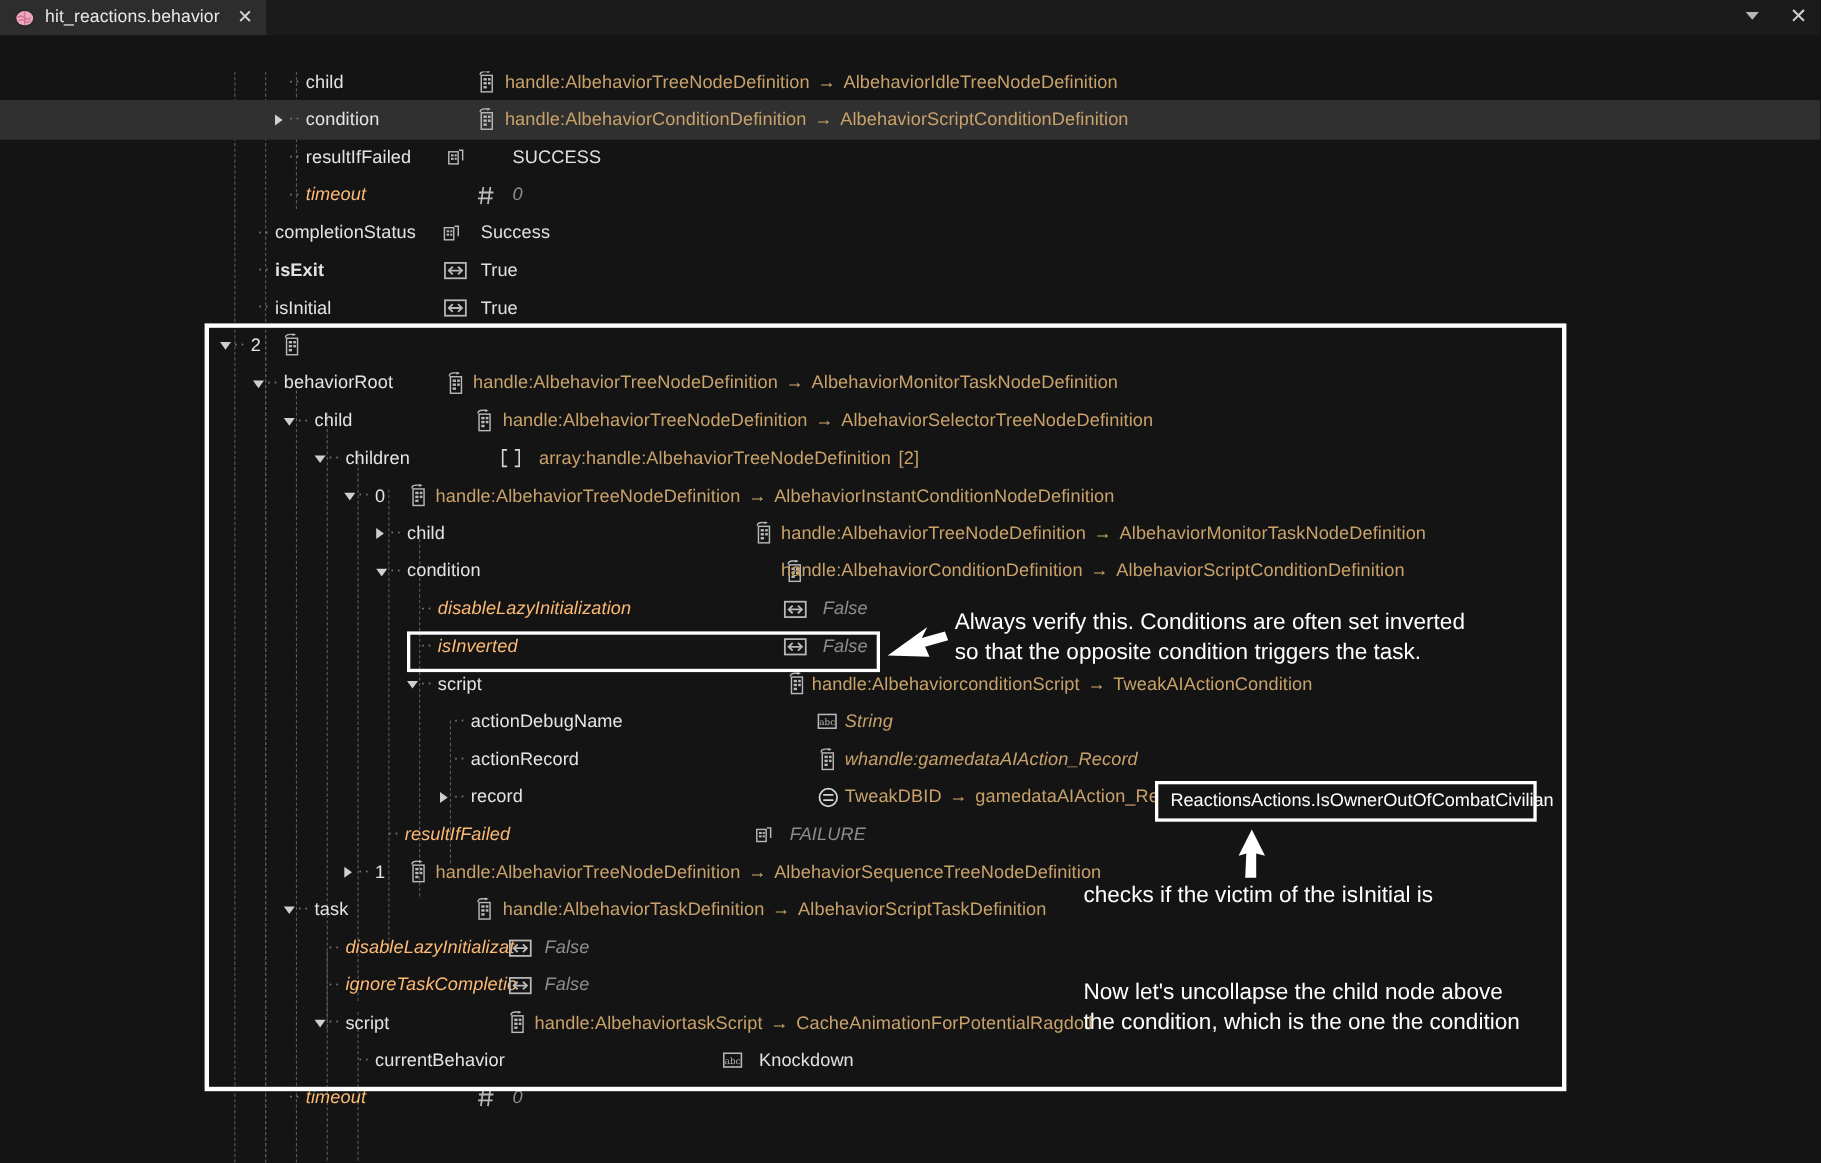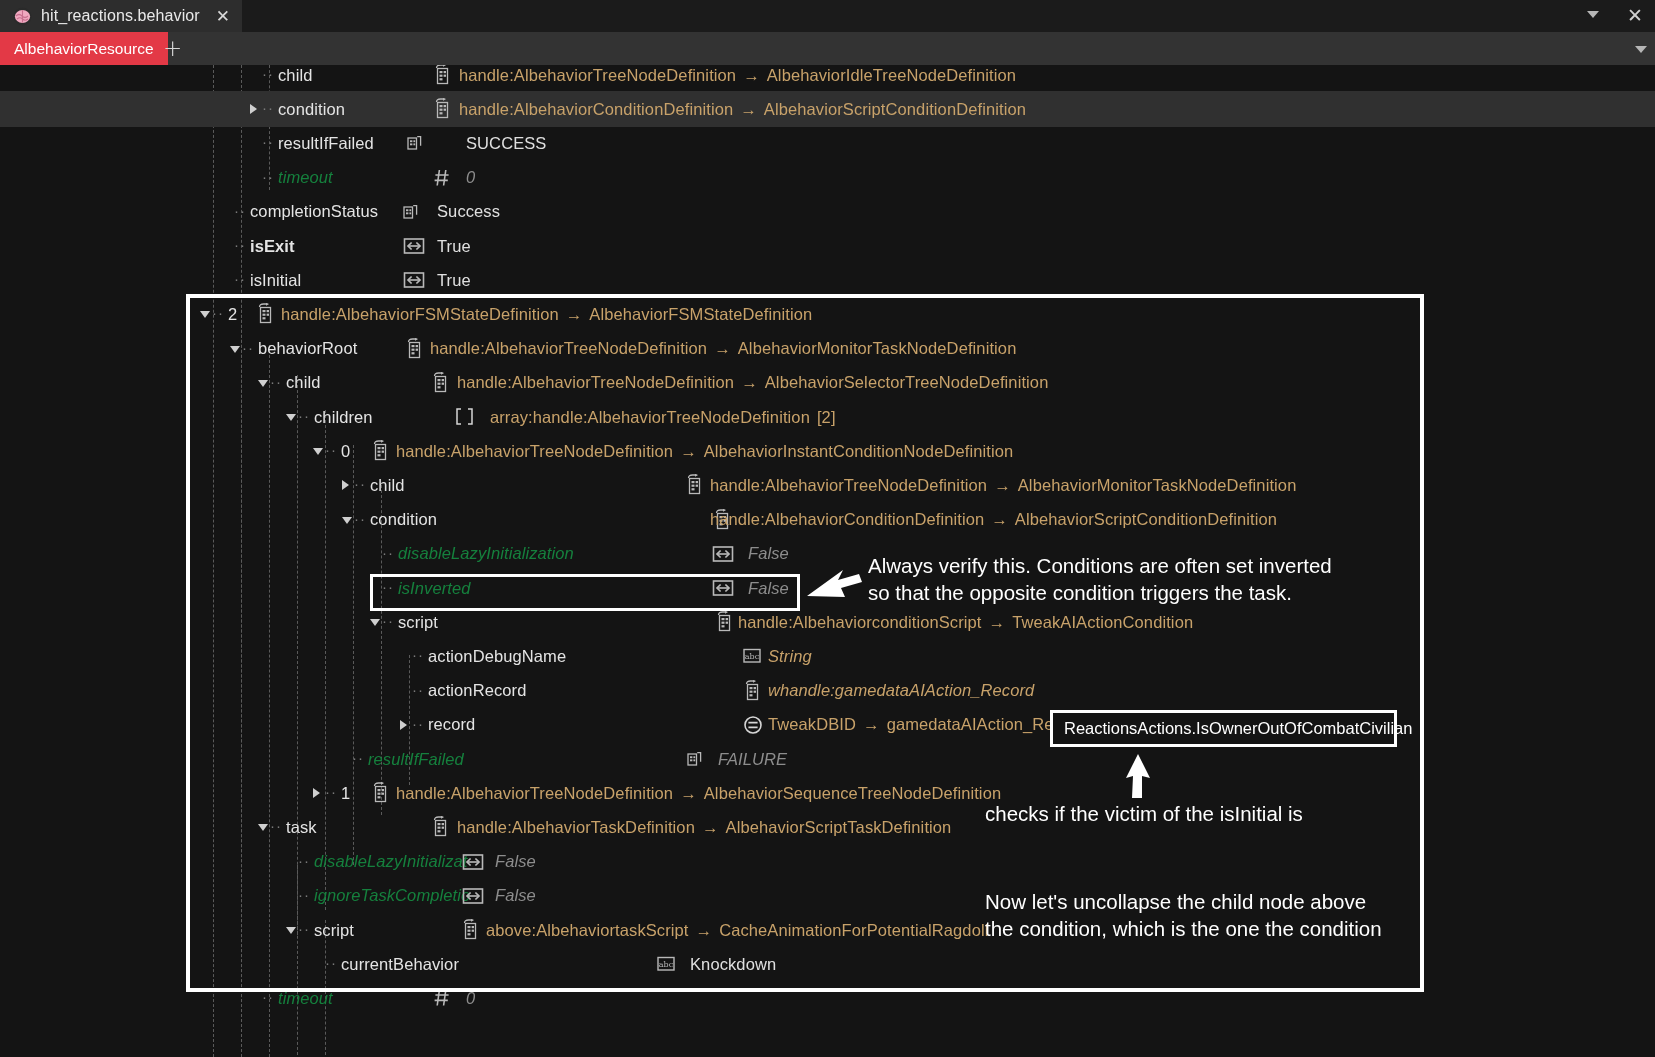--- a/index.html
+++ b/index.html
@@ -64,21 +64,21 @@
     background: #141414; overflow: hidden;
   }
   .row {
     position: absolute; left: 0; width: 1655px; height: 36px;
     display: flex; align-items: center; white-space: nowrap;
   }
   .row.sel { background: #303030; }
   .key {
     position: absolute; font-size: 16.5px; color: #e4e4e4; letter-spacing: .1px;
   }
-  .key.dim { color: #15803d; font-style: italic; }
+  .key.dim { color: #fdba74; font-style: italic; }
   .idx { position: absolute; font-size: 16.5px; color: #e4e4e4; }
   .val {
     position: absolute; font-size: 16.5px; color: #c8a26a; letter-spacing: .1px;
   }
   .val.plain { color: #e0e0e0; }
   .val.dim { color: #8d8d8d; font-style: italic; }
   .val.it { font-style: italic; }
   .arrow-g { color: #c8a26a; }
 
   
@@ -143,27 +143,20 @@
           <path d="M9.5 3.2 v12.4" stroke="#c8708f" stroke-width="1.1" fill="none"></path>
         </svg>
       </span>
       <span class="tab-title">hit_reactions.behavior</span>
       <span class="tab-close">✕</span>
     </div>
     <div class="win-caret"></div>
     <div class="win-close">✕</div>
   </div>
 
-  <div class="subbar">
-    <div class="subtab">
-      <span>AlbehaviorResource</span>
-    </div>
-    <div class="subtab-add">+</div>
-    <div class="subbar-caret"></div>
-  </div>
 
   <div class="tree" id="tree">
       <div class="guide" style="left: 213px; top: 0px; height: 992px;"></div>
       <div class="guide" style="left: 241px; top: 0px; height: 992px;"></div>
       <div class="guide" style="left: 269px; top: 0px; height: 125px;"></div>
       <div class="guide" style="left: 241px; top: 240px; height: 752px;"></div>
       <div class="guide" style="left: 269px; top: 280px; height: 712px;"></div>
       <div class="guide" style="left: 297px; top: 310px; height: 560px;"></div>
       <div class="guide" style="left: 325px; top: 345px; height: 500px;"></div>
       <div class="guide" style="left: 353px; top: 380px; height: 420px;"></div>
@@ -282,21 +275,20 @@
         <rect x="5.5" y="4.5" width="10" height="15" fill="none" stroke="#b9b9b9" stroke-width="1.3"></rect>
         <rect x="7.5" y="7" width="3" height="2.2" fill="#b9b9b9"></rect>
         <rect x="7.5" y="10.6" width="3" height="2.2" fill="#b9b9b9"></rect>
         <rect x="7.5" y="14.2" width="3" height="2.2" fill="#b9b9b9"></rect>
         <rect x="11.6" y="7" width="2.4" height="2.2" fill="#b9b9b9"></rect>
         <rect x="11.6" y="10.6" width="2.4" height="2.2" fill="#b9b9b9"></rect>
         <path d="M4.5 4 q0 -3 4 -3 h4" fill="none" stroke="#b9b9b9" stroke-width="1.3"></path>
         <path d="M11 0 l3.2 1.1 l-3.2 1.6 z" fill="#b9b9b9"></path>
       </svg>
         </div>
-        <div class="val" style="left: 281px;"><span>handle:AlbehaviorFSMStateDefinition</span><span class="arrow-g" style="margin: 0px 7px;">→</span><span>AlbehaviorFSMStateDefinition</span></div>
       </div>
       <div class="row" style="top: 265.6px;">
         <div class="exp open" style="left: 230px; top: 15px;"></div>
         <div class="dots" style="left: 242px; top: 8px;">··</div>
         <div class="key" style="left: 258px;">behaviorRoot</div>
         <div class="ico" style="left: 404px; top: 7px;">
           <svg width="20" height="21" viewBox="0 0 20 21">
         <rect x="5.5" y="4.5" width="10" height="15" fill="none" stroke="#b9b9b9" stroke-width="1.3"></rect>
         <rect x="7.5" y="7" width="3" height="2.2" fill="#b9b9b9"></rect>
         <rect x="7.5" y="10.6" width="3" height="2.2" fill="#b9b9b9"></rect>
@@ -563,21 +555,21 @@
         <rect x="5.5" y="4.5" width="10" height="15" fill="none" stroke="#b9b9b9" stroke-width="1.3"></rect>
         <rect x="7.5" y="7" width="3" height="2.2" fill="#b9b9b9"></rect>
         <rect x="7.5" y="10.6" width="3" height="2.2" fill="#b9b9b9"></rect>
         <rect x="7.5" y="14.2" width="3" height="2.2" fill="#b9b9b9"></rect>
         <rect x="11.6" y="7" width="2.4" height="2.2" fill="#b9b9b9"></rect>
         <rect x="11.6" y="10.6" width="2.4" height="2.2" fill="#b9b9b9"></rect>
         <path d="M4.5 4 q0 -3 4 -3 h4" fill="none" stroke="#b9b9b9" stroke-width="1.3"></path>
         <path d="M11 0 l3.2 1.1 l-3.2 1.6 z" fill="#b9b9b9"></path>
       </svg>
         </div>
-        <div class="val" style="left: 486px;"><span>above:AlbehaviortaskScript</span><span class="arrow-g" style="margin: 0px 7px;">→</span><span>CacheAnimationForPotentialRagdoll</span></div>
+        <div class="val" style="left: 486px;"><span>handle:AlbehaviortaskScript</span><span class="arrow-g" style="margin: 0px 7px;">→</span><span>CacheAnimationForPotentialRagdoll</span></div>
       </div>
       <div class="row" style="top: 881.2px;">
         <div class="dots" style="left: 325px; top: 8px;">··</div>
         <div class="key" style="left: 341px;">currentBehavior</div>
         <div class="ico" style="left: 655px; top: 7px;">
           <svg width="22" height="21" viewBox="0 0 22 21">
         <rect x="3" y="4.5" width="16" height="12.5" fill="none" stroke="#b9b9b9" stroke-width="1.4"></rect>
         <text x="11" y="14" font-size="8" fill="#b9b9b9" text-anchor="middle" font-family="DejaVu Serif, serif">abc</text>
       </svg>
         </div>

